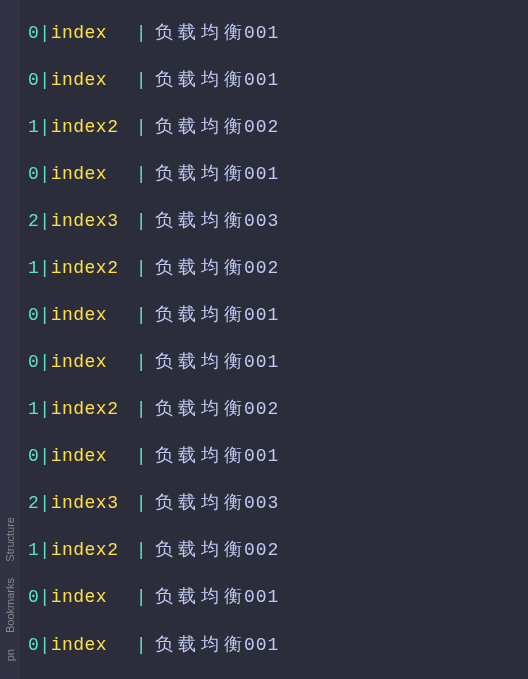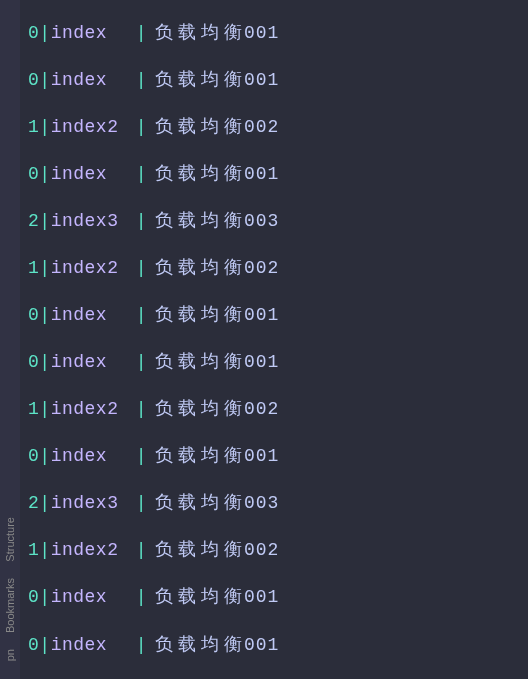--- a/index.html
+++ b/index.html
@@ -49,21 +49,21 @@
       letter-spacing: 0.5px;
       line-height: 1.2;
     }
     .process-id {
       color: #5de4c7;
     }
     .pipe {
       color: #5de4c7;
     }
     .process-name {
-      color: #c4b5fd;
+      color: #fde047;
       display: inline-block;
       min-width: 85px;
     }
     .separator {
       color: #5de4c7;
       margin-right: 8px;
     }
     .message {
       color: #c0caf5;
       letter-spacing: 5px;

